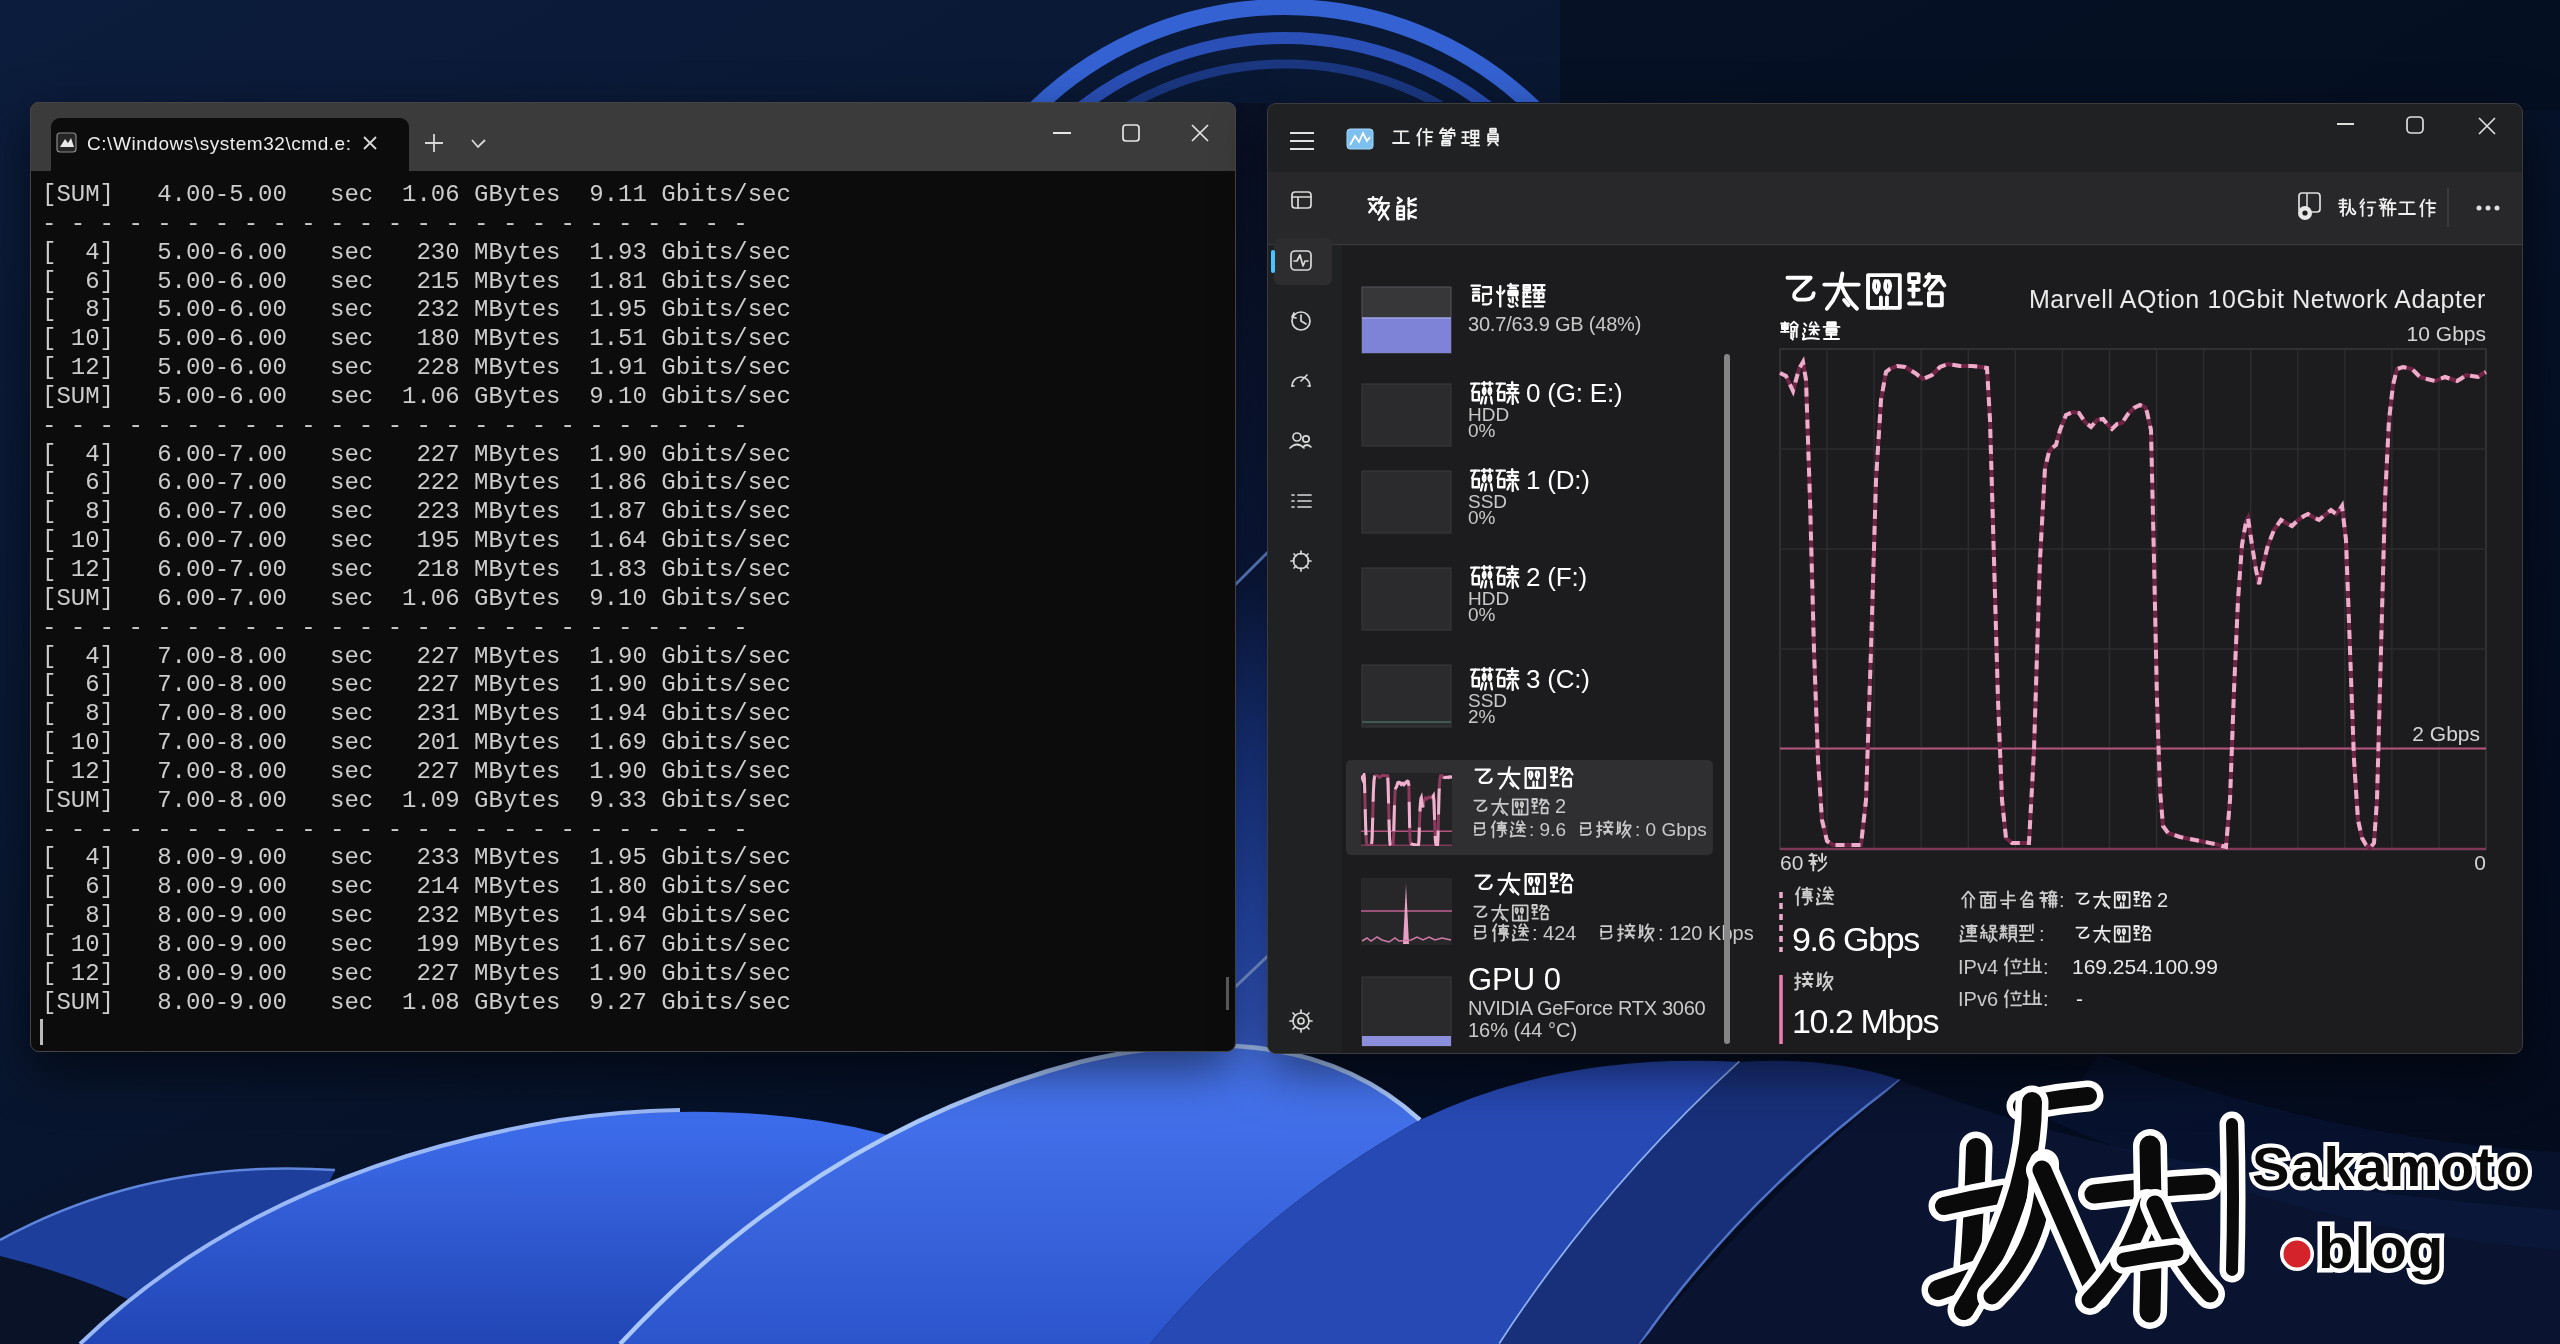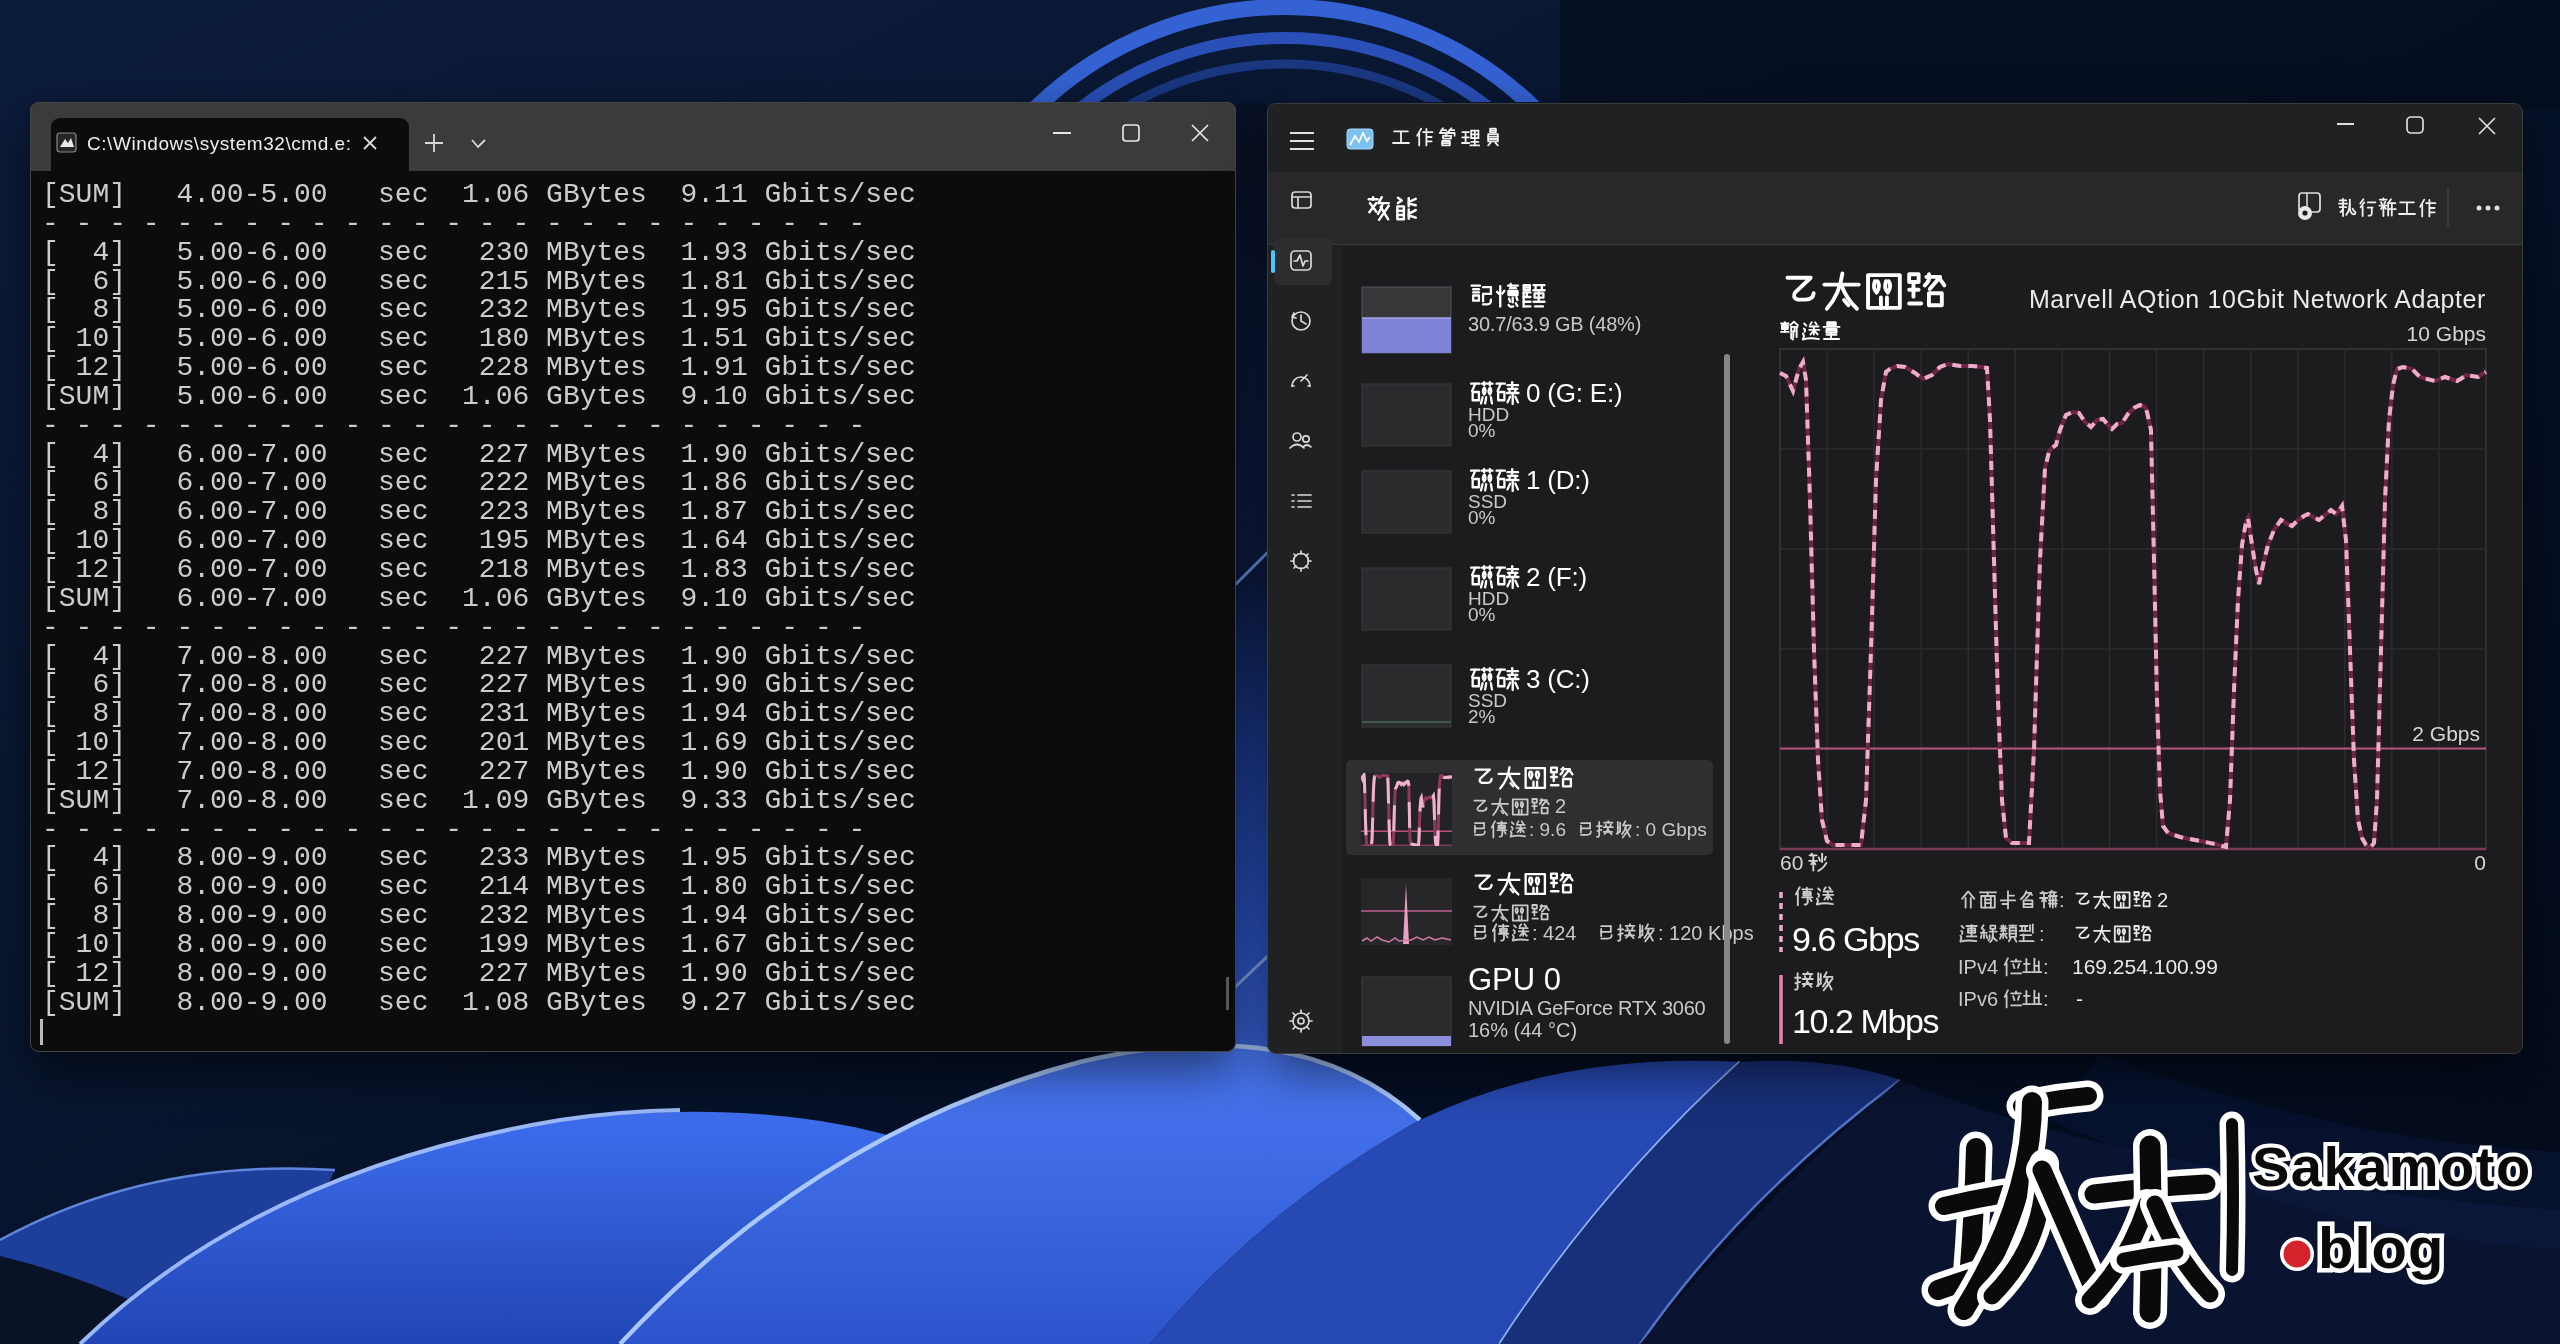--- a/index.html
+++ b/index.html
@@ -1,21 +1,21 @@
 <!DOCTYPE html>
 <html><head><meta charset="utf-8"><style>
 * { margin:0; padding:0; box-sizing:border-box; }
 html,body { width:2560px; height:1344px; overflow:hidden; background:#061228; }
 #root { position:absolute; width:2560px; height:1344px; font-family:"Liberation Sans",sans-serif; }
 #cmdwin { position:absolute; left:30px; top:102px; width:1206px; height:950px; background:#0c0c0c;
   border:1px solid #454545; border-radius:9px; box-shadow:0 18px 50px rgba(0,0,0,0.55); }
 #cmdbar { position:absolute; left:30px; top:102px; width:1206px; height:69px; background:#3b3b3b;
   border-radius:9px 9px 0 0; border:1px solid #454545; border-bottom:none; }
 #cmdtab { position:absolute; left:51px; top:118px; width:358px; height:54px; background:#0c0c0c; border-radius:9px 9px 0 0; }
-#term { position:absolute; left:42px; top:181px; font-family:"Liberation Mono",monospace; font-size:28px;
+#term { position:absolute; left:42px; top:181px; font-family:"Liberation Mono",monospace; font-size:24px;
   line-height:28.85px; color:#cccccc; white-space:pre; letter-spacing:0; }
 #cursor { position:absolute; left:40px; top:1019px; width:2.5px; height:26px; background:#bbbbbb; }
 #termsb { position:absolute; left:1226px; top:977px; width:3px; height:33px; background:#5a5a5a; }
 #tmwin { position:absolute; left:1267px; top:103px; width:1256px; height:951px; background:#202122;
   border:1px solid #3c3c3c; border-radius:9px; box-shadow:0 18px 50px rgba(0,0,0,0.55); }
 #tmhead { position:absolute; left:1268px; top:172px; width:1254px; height:73px; background:#28282a; border-bottom:1px solid #3a3a3a; }
 #tmcontent { position:absolute; left:1268px; top:246px; width:1254px; height:807px; background:#1c1c1e; border-radius:0 0 9px 9px; }
 #tmsidebar { position:absolute; left:1268px; top:246px; width:74px; height:807px; background:#202122; border-radius:0 0 0 9px; }
 #perfpill { position:absolute; left:1274px; top:238px; width:58px; height:47px; background:#2d2d30; border-radius:6px; }
 #perfbar { position:absolute; left:1271px; top:250px; width:4px; height:23px; background:#4cc2ff; border-radius:2px; }

